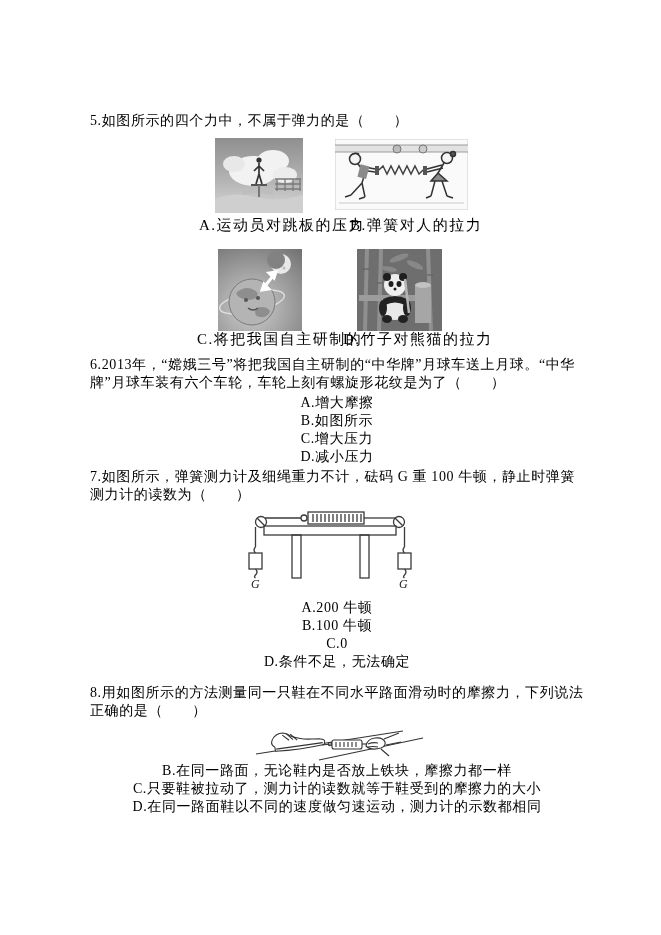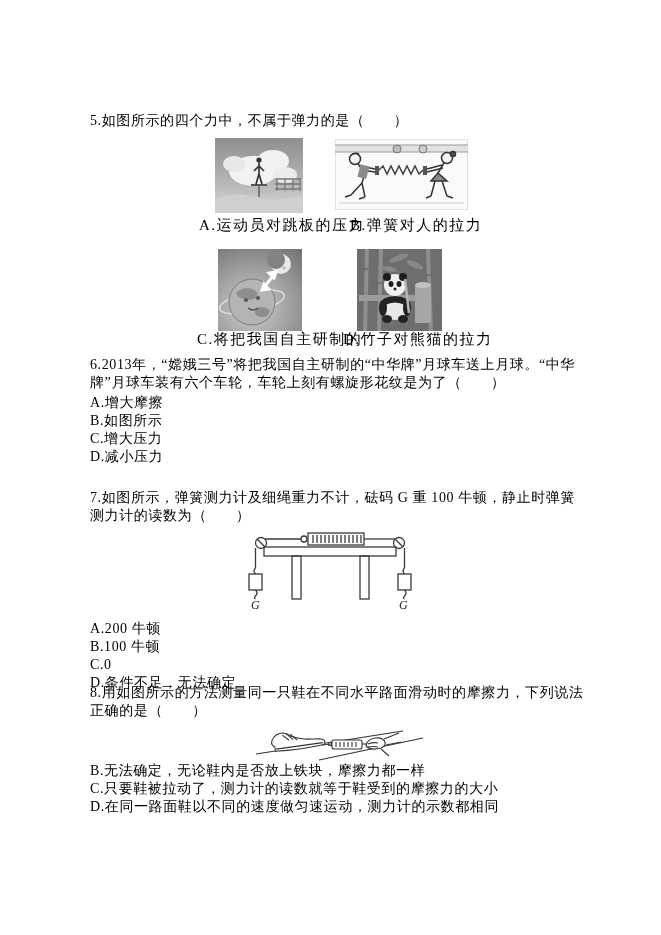--- a/index.html
+++ b/index.html
@@ -1,21 +1,21 @@
 <!DOCTYPE html>
 <html><head>
 <meta charset="utf-8">
 <style>
   html,body{margin:0;padding:0;}
   body{width:661px;height:935px;background:#ffffff;}
   .page{position:relative;width:661px;height:935px;background:#ffffff;overflow:hidden;
         font-family:"Liberation Serif","DejaVu Serif",serif;color:#000;}
   .qblock{position:absolute;left:90px;width:494px;}
   .qt{margin:0;font-size:14px;line-height:18px;letter-spacing:0.6px;}
-  .opts{margin-top:2px;}
+  .opts{margin-top:2px;text-align:center;}
   .opt{font-size:14px;line-height:18px;letter-spacing:0.6px;}
   .fig{position:absolute;}
   .cap{position:absolute;font-size:15px;line-height:16px;letter-spacing:1.5px;white-space:nowrap;}
   .figwrap7{margin:5px 0 0 158px;width:164px;height:82px;}
   .figwrap8{margin:3px 0 0 163px;width:172px;height:38px;}
   svg{display:block;}
 </style>
 </head>
 <body>
 
@@ -161,21 +161,21 @@
   <div class="qblock" style="top:356px">
     <p class="qt">6.2013年，“嫦娥三号”将把我国自主研制的“中华牌”月球车送上月球。“中华牌”月球车装有六个车轮，车轮上刻有螺旋形花纹是为了（　　）</p>
     <div class="opts">
       <div class="opt">A.增大摩擦</div>
       <div class="opt">B.如图所示</div>
       <div class="opt">C.增大压力</div>
       <div class="opt">D.减小压力</div>
     </div>
   </div>
 
-  <div class="qblock" style="top:489px">
+  <div class="qblock" style="top:468px">
     <p class="qt">7.如图所示，弹簧测力计及细绳重力不计，砝码 G 重 100 牛顿，静止时弹簧测力计的读数为（　　）</p>
     <div class="figwrap7">
       <svg viewBox="0 0 164 82" width="164" height="82">
         <g stroke="#3a3a3a" stroke-width="1.3" fill="none">
 
           <circle cx="56" cy="9" r="3"></circle>
           <rect x="60" y="3" width="56" height="12"></rect>
           <path d="M65,5 V13 M69,5 V13 M73,5 V13 M77,5 V13 M81,5 V13 M85,5 V13 M89,5 V13 M93,5 V13 M97,5 V13 M101,5 V13 M105,5 V13 M109,5 V13 M113,5 V13"></path>
 
           <line x1="17" y1="9" x2="53" y2="9"></line>
@@ -234,19 +234,19 @@
           <path d="M83,19 V24 M87,19 V24 M91,19 V24 M95,19 V24 M99,19 V24 M103,19 V24"></path>
           <line x1="109" y1="21" x2="114" y2="21"></line>
 
           <path d="M113,23 Q114,16 122,15 Q130,14 132,19 Q133,23 128,25 Q118,28 113,23 Z" fill="#ffffff"></path>
           <path d="M115,21 Q120,19 125,20 M115,24 Q120,23 125,24"></path>
           <path d="M131,16 L146,10 M133,22 L148,19 M128,26 L136,33"></path>
         </g>
       </svg>
     </div>
     <div class="opts" style="margin-top:1px">
-      <div class="opt">B.无法确定，无论鞋内是否放上铁块，摩擦力都一样</div>
+      <div class="opt">B.在同一路面，无论鞋内是否放上铁块，摩擦力都一样</div>
       <div class="opt">C.只要鞋被拉动了，测力计的读数就等于鞋受到的摩擦力的大小</div>
       <div class="opt">D.在同一路面鞋以不同的速度做匀速运动，测力计的示数都相同</div>
     </div>
   </div>
 
 </div>
 
 </body></html>

